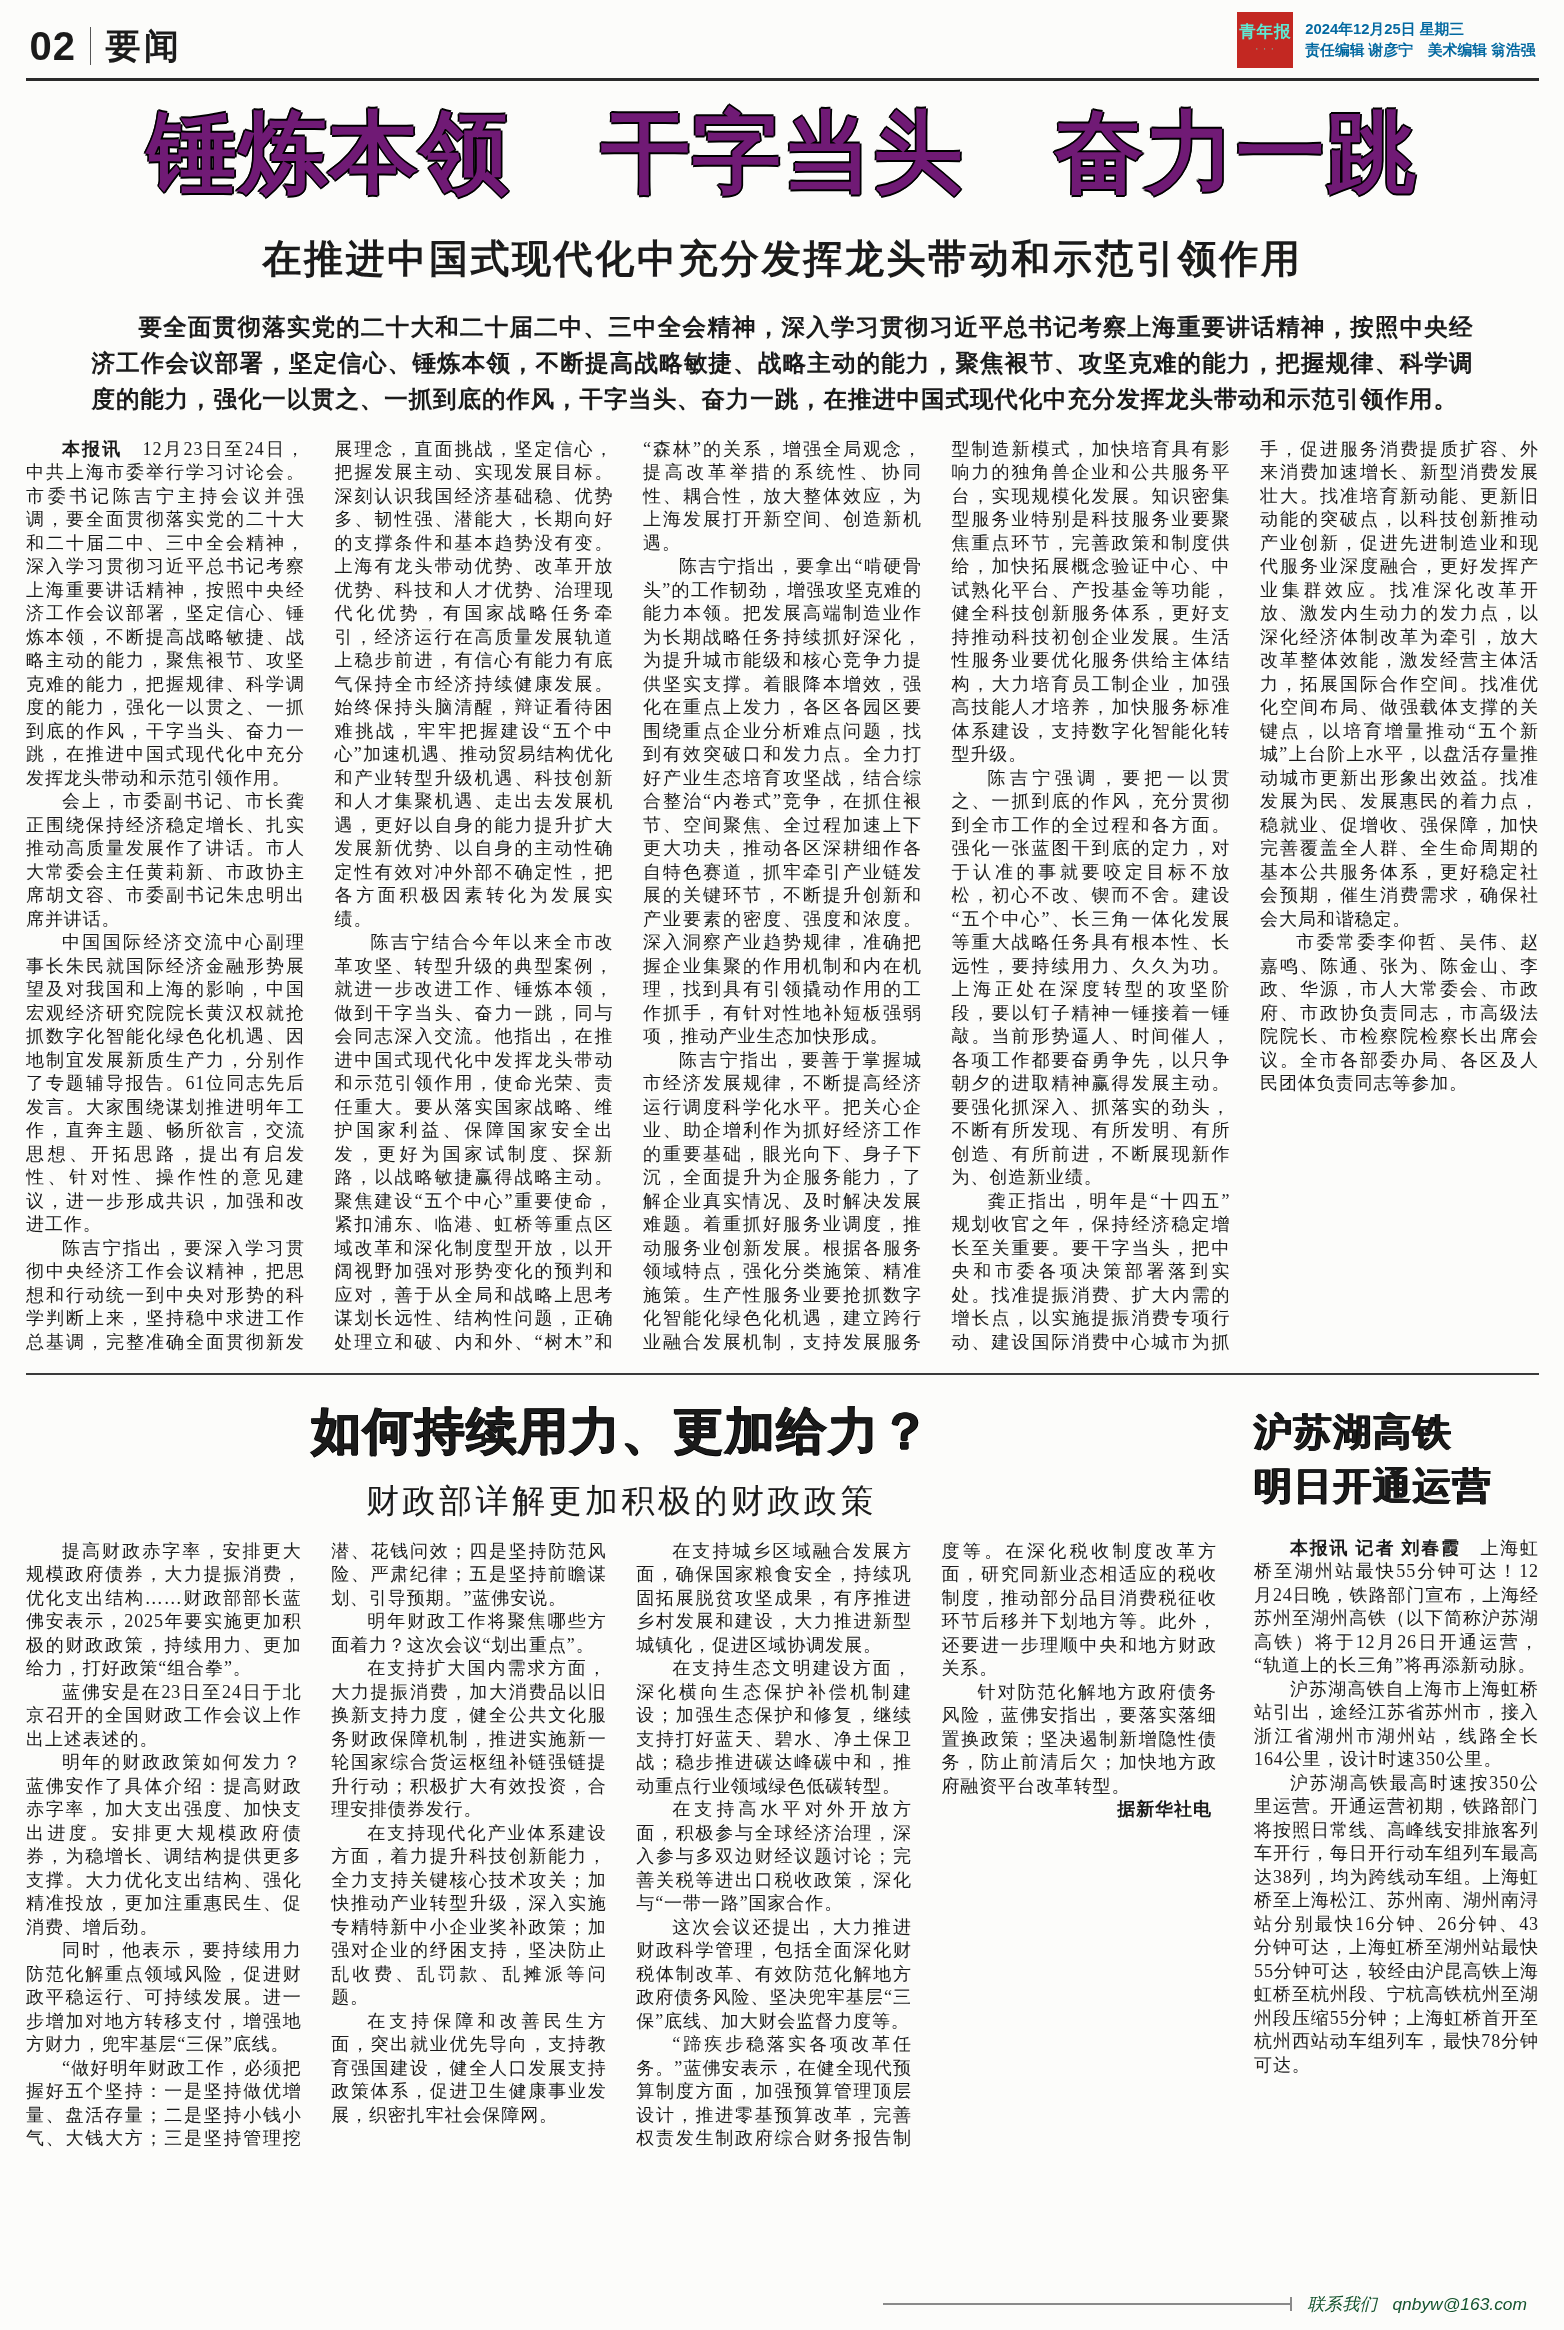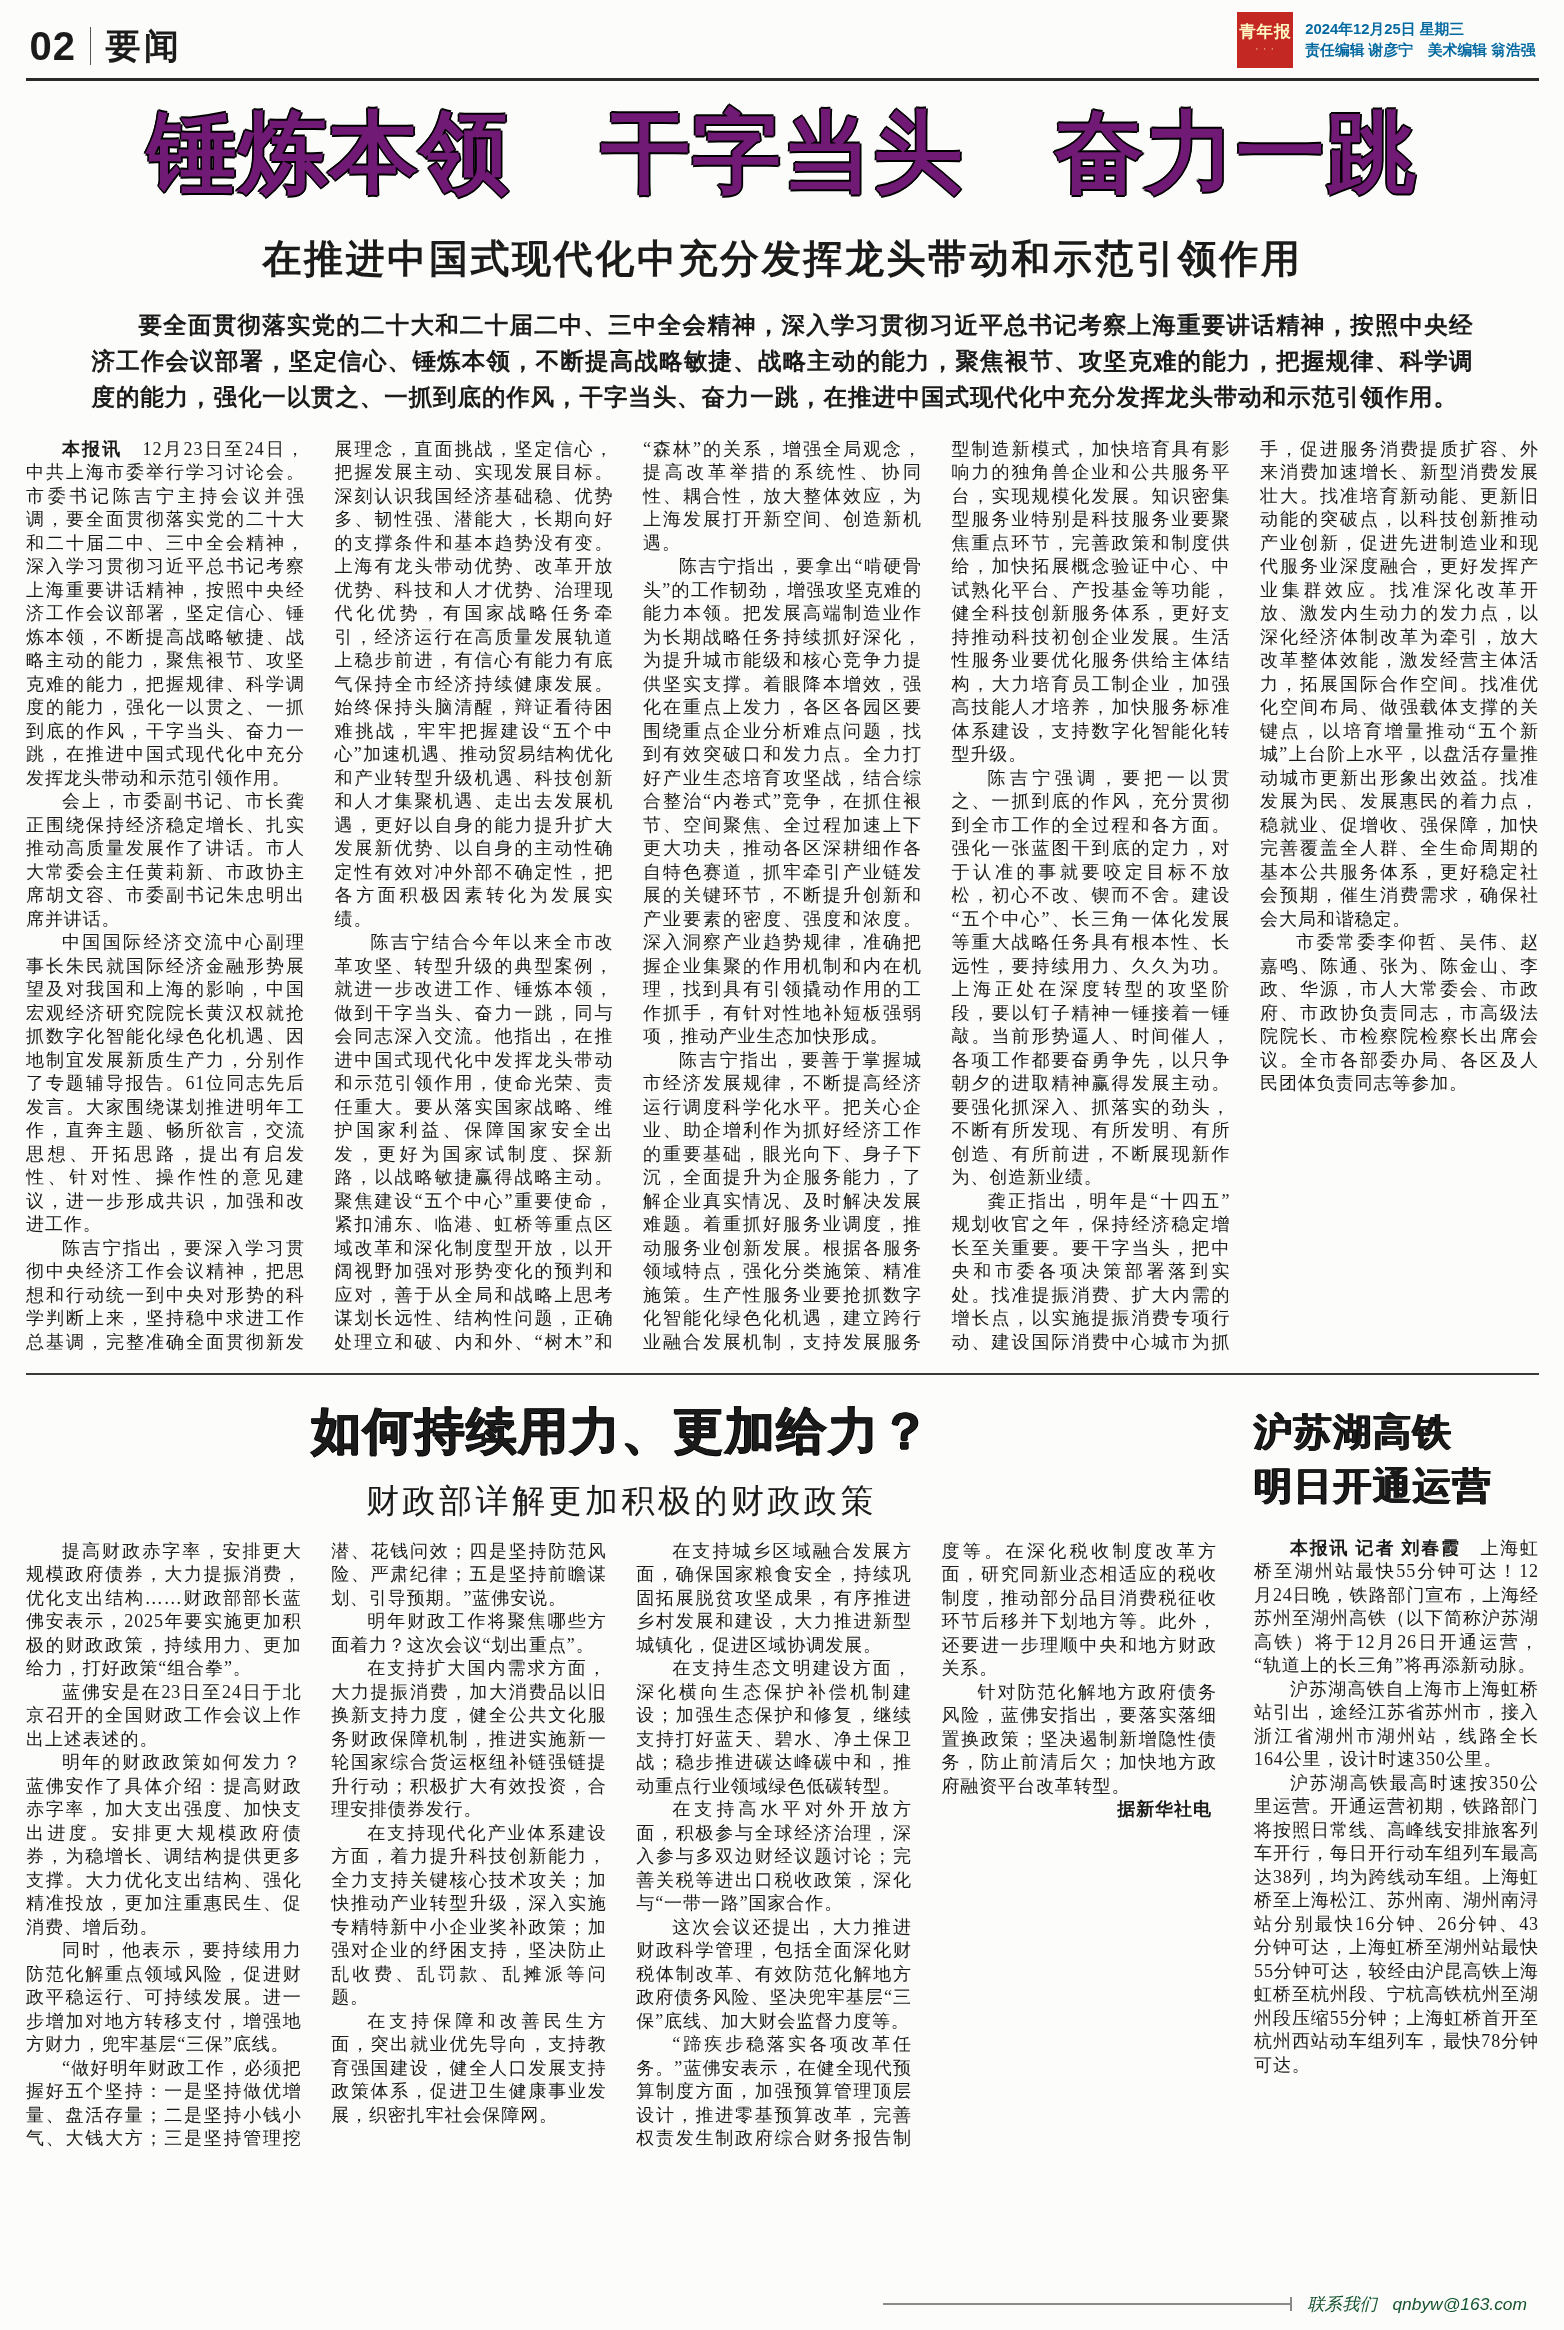--- a/index.html
+++ b/index.html
@@ -15,21 +15,21 @@
   .header{
     display:flex;align-items:flex-end;justify-content:space-between;
     padding:12px 3.5px 8.7px 3.5px;border-bottom:3.5px solid #2a2a2a;
   }
   .header-left{display:flex;align-items:center;gap:14px;}
   .page-num{font-family:"Liberation Sans",sans-serif;font-size:40px;font-weight:bold;letter-spacing:0.9px;}
   .header-sep{width:1.7px;height:38px;background:#555;}
   .section-name{font-family:"Liberation Sans",sans-serif;font-size:35px;font-weight:bold;letter-spacing:3.5px;}
   .header-right{display:flex;align-items:center;gap:12px;padding-bottom:1.7px;}
   .logo{
-    width:56px;height:56px;background:#c32822;color:#fef9c3;
+    width:56px;height:56px;background:#c32822;color:#5eead4;
     display:flex;flex-direction:column;align-items:center;justify-content:center;
     font-family:"DejaVu Serif",serif;font-weight:bold;font-size:16.5px;line-height:17.4px;
     letter-spacing:0.9px;text-align:center;
   }
   .logo small{font-size:6px;letter-spacing:1.7px;opacity:.85;}
   .mast-meta{color:#0369a1;font-family:"Liberation Sans",sans-serif;font-size:14.8px;line-height:21px;font-weight:bold;}
 
   
   .kicker{
     text-align:center;margin-top:22.6px;
@@ -42,21 +42,21 @@
     font-size:89px;font-weight:bold;letter-spacing:1.7px;color:#701a75;
     text-shadow:1.7px 0 0 #000,-1.7px 0 0 #000,0 1.7px 0 #000,0 -1.7px 0 #000,1.3px 1.3px 0 #000,-1.3px -1.3px 0 #000;
   }
   .subhead{
     text-align:center;margin-top:19px;
     font-family:"Liberation Sans","DejaVu Sans",sans-serif;
     font-size:39px;font-weight:600;letter-spacing:2.6px;
   }
   .lead-par{
     width:1382px;margin:22.6px auto 0 auto;
-    font-family:Liberation Mono, monospace;
+    font-family:Liberation Sans, sans-serif;
     font-size:23.5px;font-weight:bold;line-height:36px;
     text-align:justify;text-indent:2em;letter-spacing:0.9px;
   }
 
   
   .cols{
     column-fill:auto;
     font-size:18px;line-height:23.5px;letter-spacing:0.9px;
     text-align:justify;overflow:hidden;
   }

